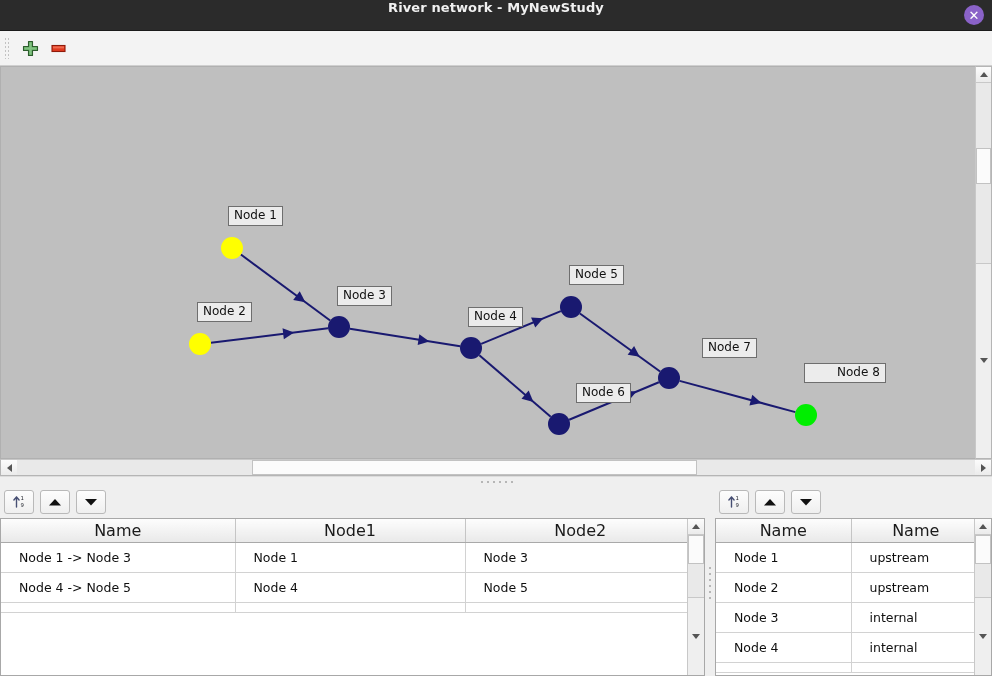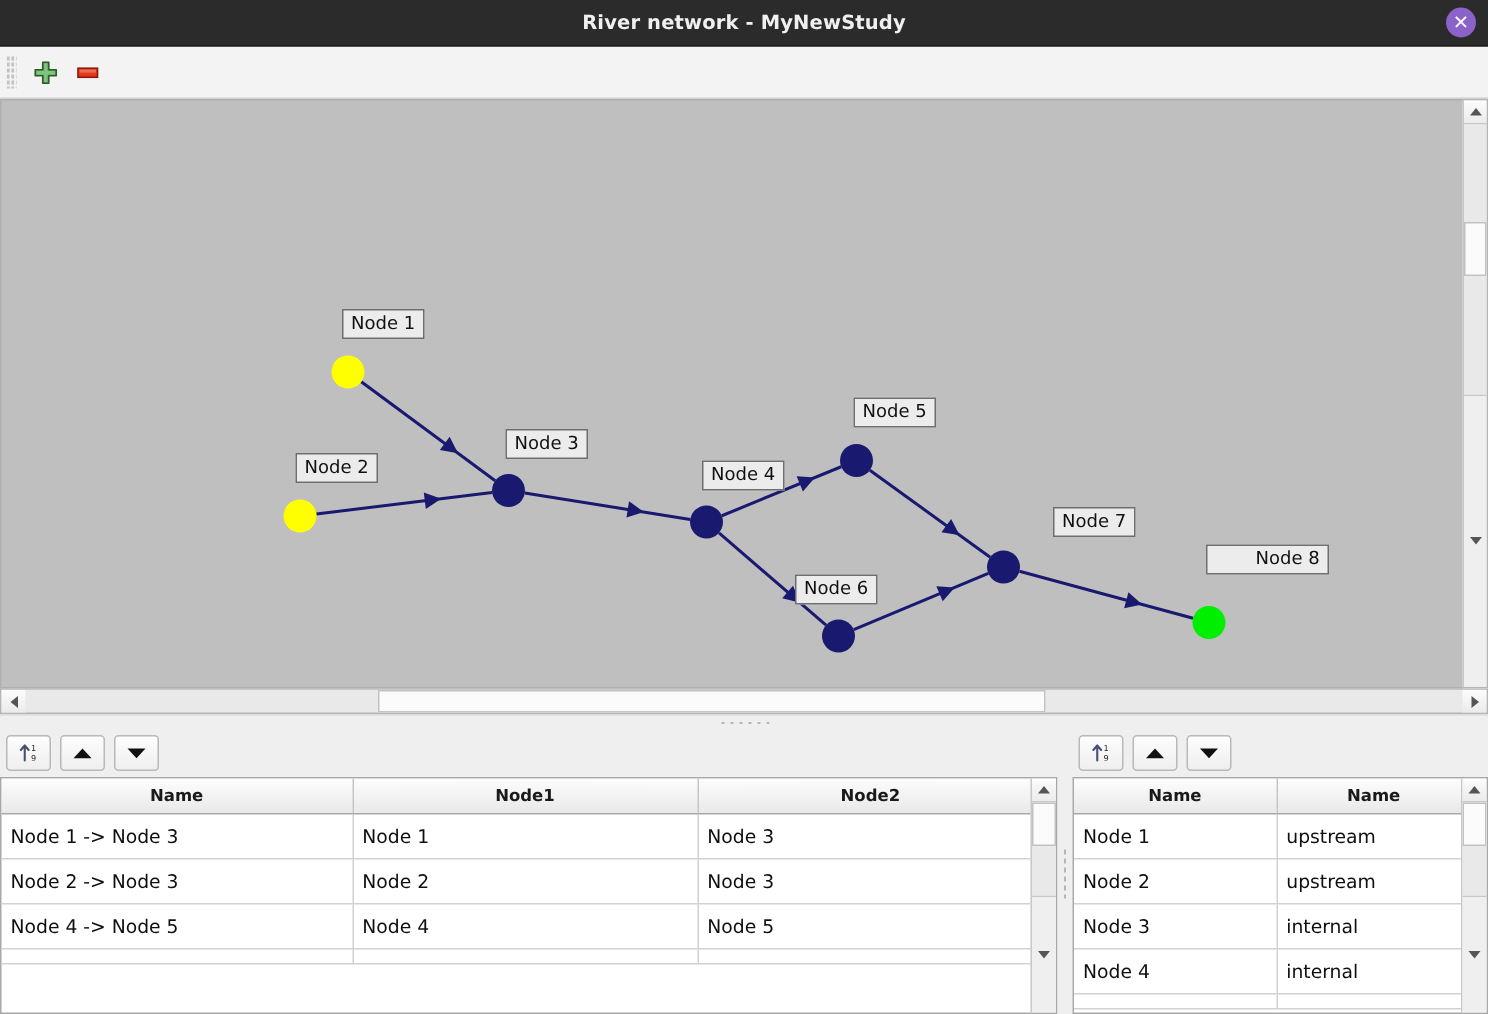--- a/index.html
+++ b/index.html
@@ -17,21 +17,21 @@
     display: flex;
     flex-direction: column;
   }
 
   
   .titlebar {
     height: 31px;
     background: #2b2b2b;
     color: #f0f0f0;
     display: flex;
-    align-items: center;
+    align-items: flex-start;
     justify-content: center;
     position: relative;
     flex: 0 0 auto;
     border-bottom: 1px solid #1a1a1a;
   }
   .titlebar-title {
     font-size: 13px;
     font-weight: bold;
     letter-spacing: .1px;
   }
@@ -232,32 +232,32 @@
   table {
     border-collapse: collapse;
     width: 100%;
     table-layout: fixed;
     font-size: 12.5px;
   }
   thead th {
     background: linear-gradient(#fdfdfd,#e9e9e9);
     border-right: 1px solid #c5c5c5;
     border-bottom: 1px solid #a9a9a9;
-    font-weight: bold;
-    font-size: 11px;
+    font-weight: normal;
+    font-size: 16px;
     color: #1a1a1a;
     height: 23px;
     cursor: pointer;
   }
   thead th:last-child { border-right: none; }
   tbody td {
     border-right: 1px solid #d2d2d2;
     border-bottom: 1px solid #d2d2d2;
     height: 30px;
-    padding: 0 6px;
+    padding: 0 18px;
     color: #0f0f0f;
     background: #ffffff;
     white-space: nowrap;
     overflow: hidden;
     text-overflow: ellipsis;
   }
   tbody td:last-child { border-right: none; }
   tbody tr.partial td { height: 10px; }
 </style>
 </head>
@@ -313,21 +313,21 @@
           <circle cx="558" cy="357" r="11" fill="#191970"></circle>
           <circle cx="668" cy="311" r="11" fill="#191970"></circle>
           <circle cx="805" cy="348" r="11" fill="#00ee00"></circle>
         </svg>
       <div id="labels">
           <div class="node-label" style="left: 227px; top: 139px;">Node 1</div>
           <div class="node-label" style="left: 196px; top: 235px;">Node 2</div>
           <div class="node-label" style="left: 336px; top: 219px;">Node 3</div>
           <div class="node-label" style="left: 467px; top: 240px;">Node 4</div>
           <div class="node-label" style="left: 568px; top: 198px;">Node 5</div>
-          <div class="node-label" style="left: 529px; top: 316px;">Node 6</div>
+          <div class="node-label" style="left: 575px; top: 316px;">Node 6</div>
           <div class="node-label" style="left: 701px; top: 271px;">Node 7</div>
           <div class="node-label" style="left: 803px; top: 296px; padding-left: 32px;">Node 8</div>
         </div>
     </div>
     <div class="vscroll">
       <div class="sb-arrow">
           <div class="tri tri-up"></div>
         </div>
       <div class="sb-track">
         <div class="sb-thumb-v"></div>
@@ -391,25 +391,20 @@
                   <th>Node2</th>
                 </tr>
               </thead>
             <tbody id="branch-body">
                 <tr>
                   <td>Node 1 -&gt; Node 3</td>
                   <td>Node 1</td>
                   <td>Node 3</td>
                 </tr>
                 <tr>
-                  <td>Node 2 -&gt; Node 3</td>
-                  <td>Node 2</td>
-                  <td>Node 3</td>
-                </tr>
-                <tr>
                   <td>Node 4 -&gt; Node 5</td>
                   <td>Node 4</td>
                   <td>Node 5</td>
                 </tr>
                 <tr class="partial">
                   <td></td>
                   <td></td>
                   <td></td>
                 </tr>
               </tbody>

